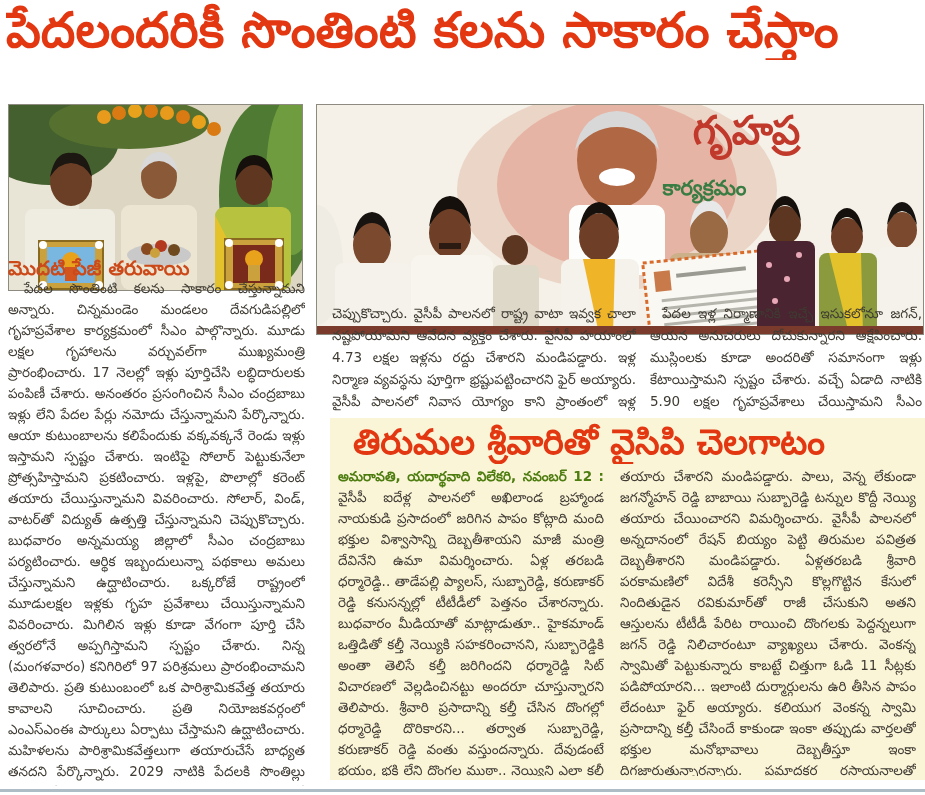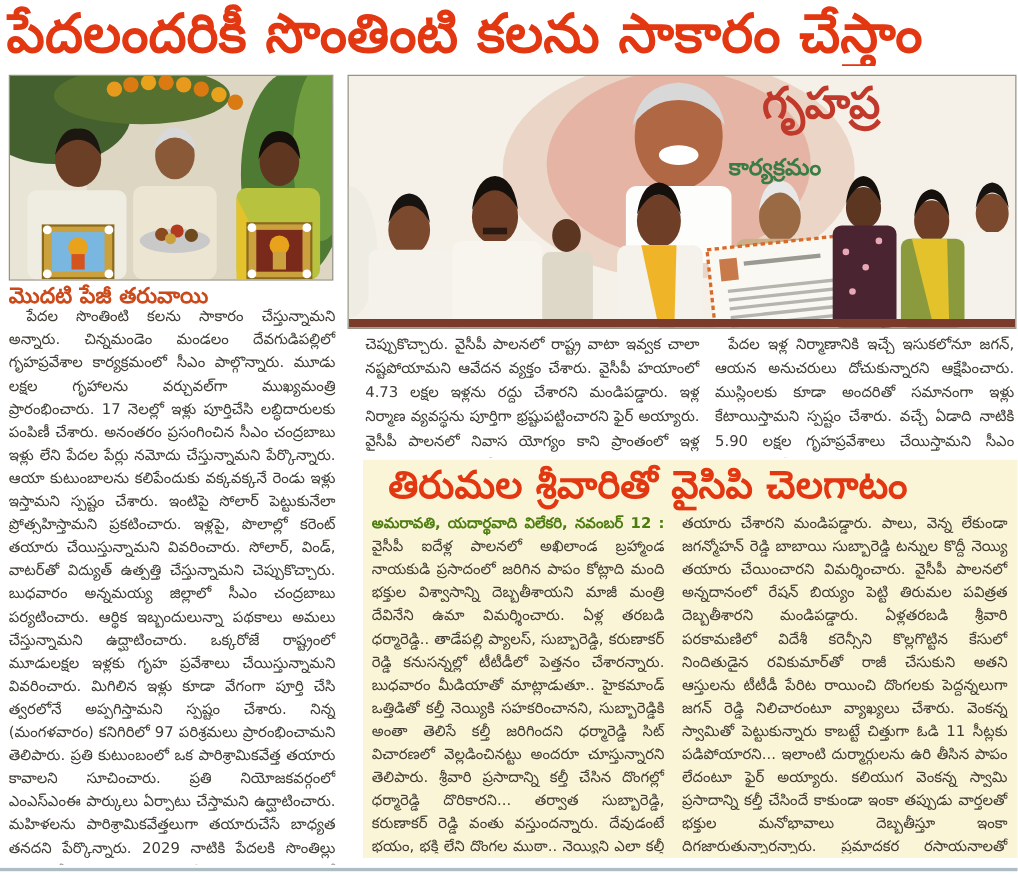--- a/index.html
+++ b/index.html
@@ -8,21 +8,21 @@
     font-family:"DejaVu Sans","Liberation Sans",sans-serif;
     overflow:hidden;
   }
   .abs{position:absolute;}
   #main-headline{
     left:6px;top:2px;width:913px;height:58px;
     color:#e23711;font-weight:bold;font-size:49px;line-height:58px;
     white-space:nowrap;overflow:hidden;letter-spacing:0px;
   }
   .photo{
-    border:1px solid #8d8a80;background:#efe9da;overflow:hidden;
+    border:1px solid #8d8a80;background:#efe9da;overflow:hidden;margin-top:36px;
   }
   #left-photo{left:8px;top:68px;width:293px;height:185px;}
   #right-photo{left:316px;top:68px;width:606px;height:229px;}
   #continuation-label{
     left:8px;top:256px;width:295px;
     color:#cc4a1a;font-weight:bold;font-size:20px;
   }
   .bodycol{
     color:#3f3b33;font-size:13.5px;line-height:21px;text-align:justify;
     overflow:hidden;

